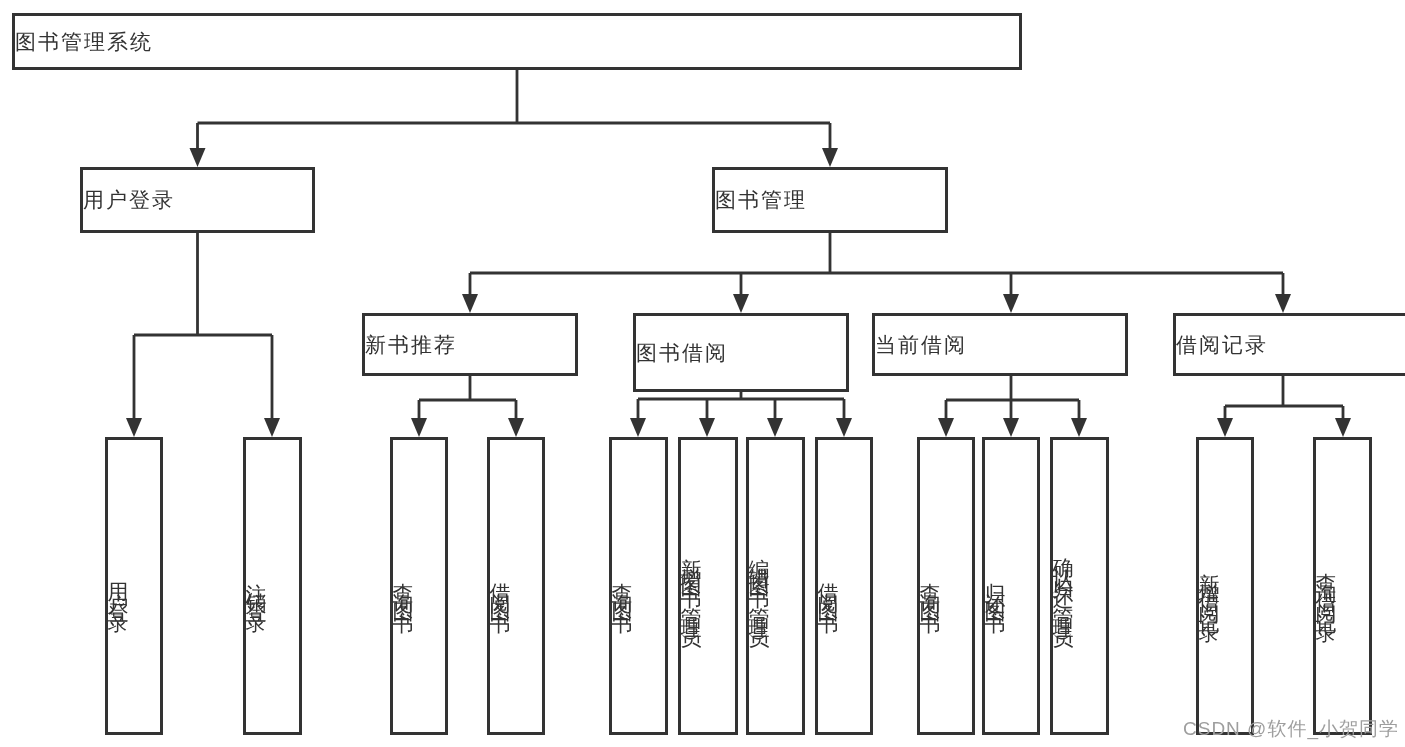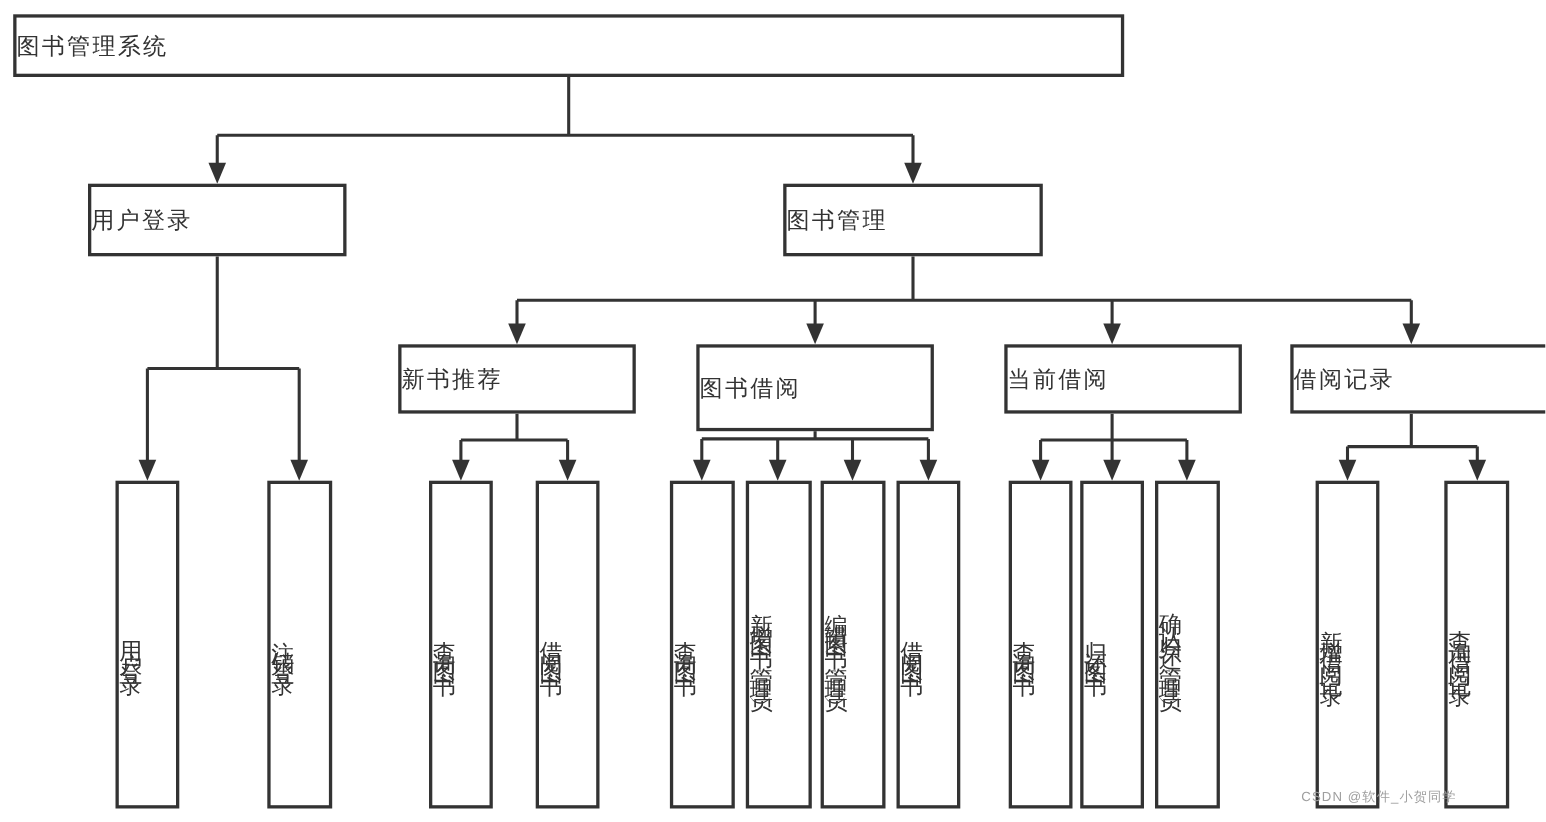--- a/index.html
+++ b/index.html
@@ -24,21 +24,21 @@
     display:flex;align-items:center;justify-content:flex-start;
     color:var(--text);font-size:21px;letter-spacing:2px;white-space:nowrap;
   }
   .leaf{font-size:21px;letter-spacing:0;}
   .leaf .vtext{
     writing-mode:vertical-rl;text-orientation:mixed;
     letter-spacing:10px;line-height:1;white-space:nowrap;
   }
   .watermark{
     position:absolute;left:1183px;top:716px;z-index:3;
-    font-size:12px;letter-spacing:1px;color:var(--watermark);white-space:nowrap;
+    font-size:19px;letter-spacing:1px;color:var(--watermark);white-space:nowrap;
   }
 </style>
 </head>
 <body>
 
 <div class="canvas">
 
   <svg class="connectors" viewBox="0 0 1405 747" xmlns="http://www.w3.org/2000/svg">
 
     <g>
@@ -99,21 +99,21 @@
   <div class="node" style="left:712px;top:167px;width:236px;height:66px">
     <span>图书管理</span>
   </div>
 
   <div class="node" style="left:362px;top:313px;width:216px;height:63px">
     <span>新书推荐</span>
   </div>
   <div class="node" style="left:633px;top:313px;width:216px;height:79px">
     <span>图书借阅</span>
   </div>
-  <div class="node" style="left:913px;top:313px;width:216px;height:63px">
+  <div class="node" style="left:872px;top:313px;width:256px;height:63px">
     <span>当前借阅</span>
   </div>
   <div class="node" style="left:1173px;top:313px;width:238px;height:63px">
     <span>借阅记录</span>
   </div>
 
   <div class="node leaf" style="left:105px;top:437px;width:58px;height:298px">
     <span class="vtext">用户登录</span>
   </div>
   <div class="node leaf" style="left:243px;top:437px;width:59px;height:298px">

